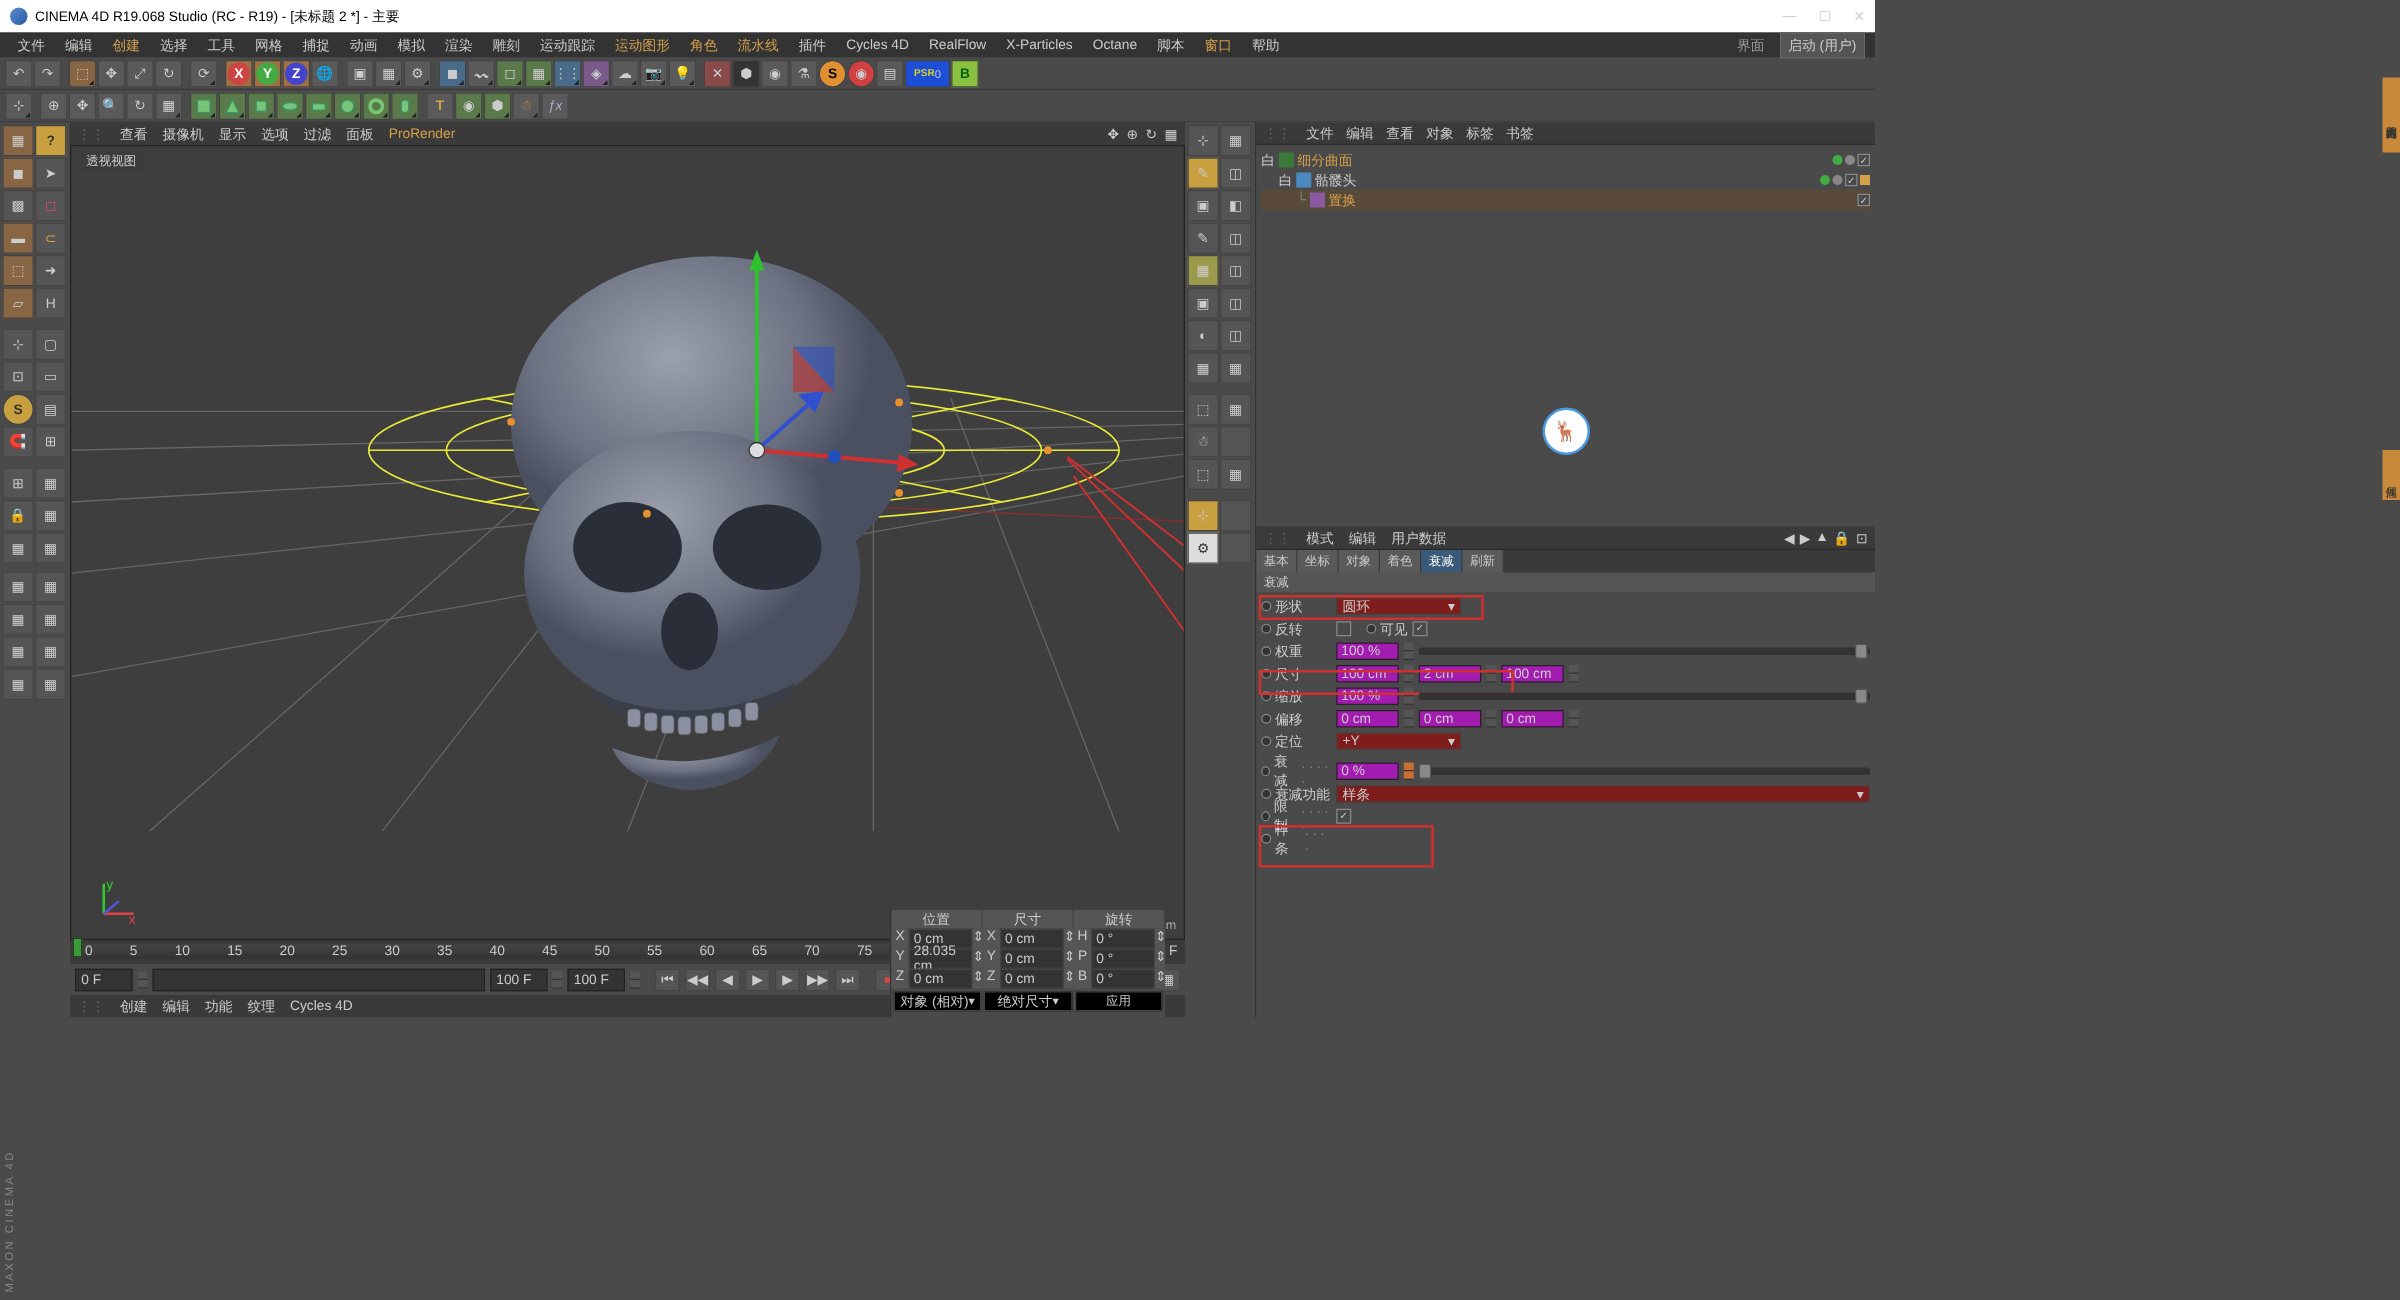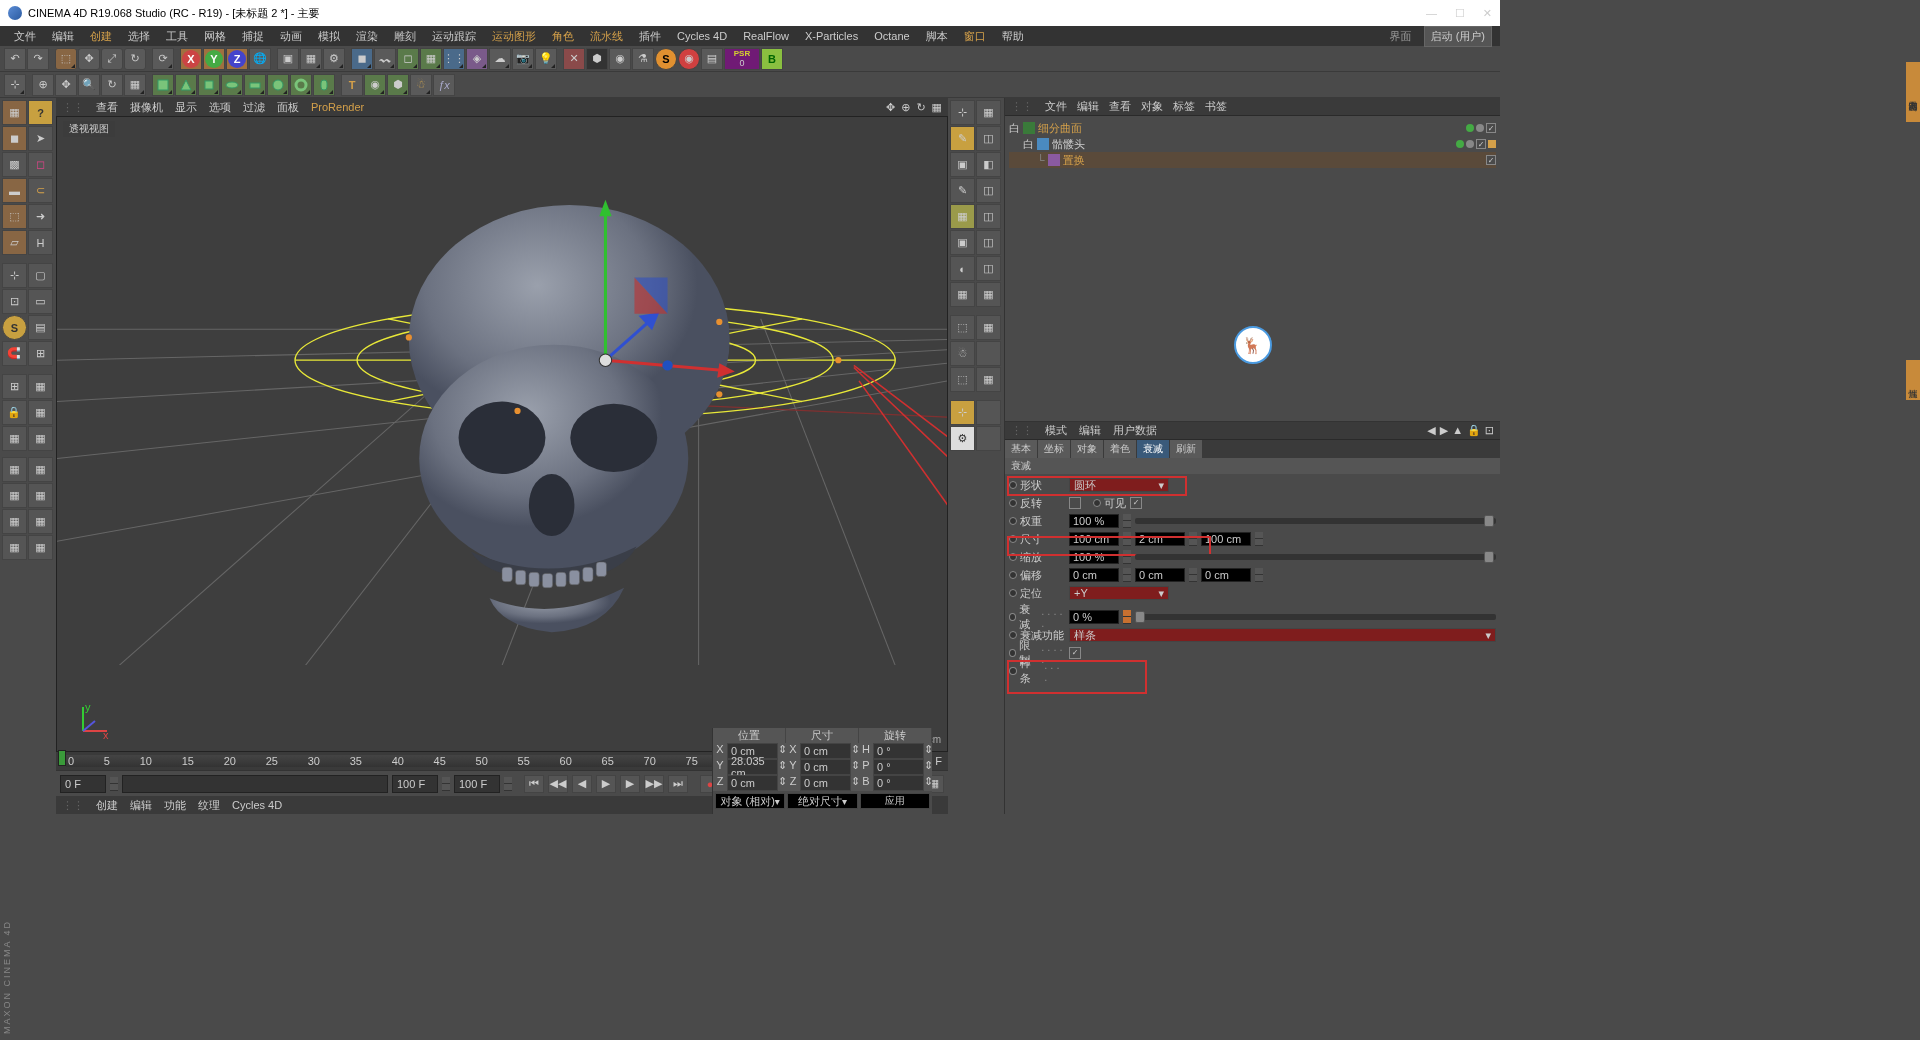--- a/index.html
+++ b/index.html
@@ -78,21 +78,21 @@
 .attr-menu .ricons{margin-left:auto;display:flex;gap:4px;color:#888}
 .attr-title{height:18px;background:#444;display:flex;align-items:center;padding:0 6px;gap:6px}
 .attr-tabs{height:18px;display:flex;background:#3a3a3a}
 .attr-tab{padding:2px 6px;background:#5a5a5a;border-right:1px solid #3a3a3a;color:#ccc;cursor:pointer;font-size:10px}
 .attr-tab.active{background:#3a5a7a;color:#fff}
 .attr-section{height:16px;background:#555;padding:1px 6px;color:#ccc;font-size:10px}
 .attr-body{flex:1;background:#4a4a4a;padding:2px;overflow:auto;position:relative}
 .attr-row{display:flex;align-items:center;height:18px;gap:4px;padding:1px 2px;font-size:10px}
 .attr-label{width:56px;color:#bbb;display:flex;align-items:center;gap:3px}
 .attr-label .rb{width:8px;height:8px;border:1px solid #888;border-radius:50%;background:#333}
-.attr-input{height:14px;background:#000000;border:1px solid #222;color:#ccc;padding:0 3px;display:flex;align-items:center}
+.attr-input{height:14px;background:#a21caf;border:1px solid #222;color:#ccc;padding:0 3px;display:flex;align-items:center}
 .attr-input.num{width:50px}
 .spinner{width:8px;height:14px;background:#555;display:flex;flex-direction:column}
 .spinner div{flex:1;border-bottom:1px solid #333}
 .attr-select{flex:1;height:14px;background:#7f1d1d;border:1px solid #444;padding:0 4px;display:flex;align-items:center;max-width:100px;justify-content:space-between}
 .attr-select.wide{max-width:460px}
 .slider-track{flex:1;height:6px;background:#333;position:relative;border-radius:2px}
 .slider-thumb{position:absolute;top:-3px;width:10px;height:12px;background:#888;border:1px solid #555;border-radius:2px}
 .redbox{position:absolute;border:2px solid #d03030;pointer-events:none}
 .redbox.rb1{top:2px;left:2px;width:180px;height:20px}
 .redbox.rb2{top:62px;left:2px;width:204px;height:20px}
@@ -200,21 +200,21 @@
   <div class="tb-btn">📷<div class="tri"></div></div>
   <div class="tb-btn">💡<div class="tri"></div></div>
   <div class="sep"></div>
   <div class="tb-btn" style="background:#8a4a4a">✕</div>
   <div class="tb-btn" style="background:#333">⬢</div>
   <div class="tb-btn">◉</div>
   <div class="tb-btn">⚗</div>
   <div class="tb-btn orange" style="border-radius:50%;background:#e09030;color:#000;font-weight:bold">S</div>
   <div class="tb-btn" style="border-radius:50%;background:#d04040">◉</div>
   <div class="tb-btn">▤</div>
-  <div class="tb-btn wide" style="background:#701a75;width:36px;flex-direction:column">
+  <div class="tb-btn wide" style="background:#1d4ed8;width:36px;flex-direction:row">
       <span style="color:#d4d030;font-size:8px;font-weight:bold">PSR</span>
       <span style="font-size:9px">0</span>
     </div>
   <div class="tb-btn" style="background:#8ac040;color:#060;font-weight:bold">B</div>
 </div>
 
 <div class="toolbar2">
   <div class="tb-btn">⊹<div class="tri"></div></div>
   <div class="sep"></div>
   <div class="tb-btn">⊕</div>

